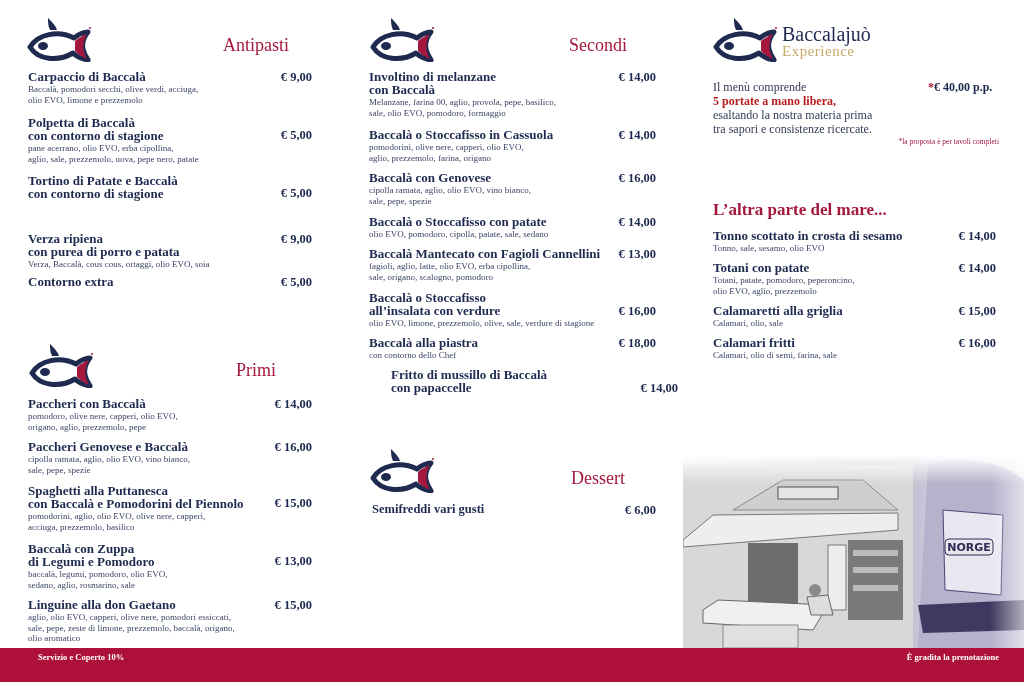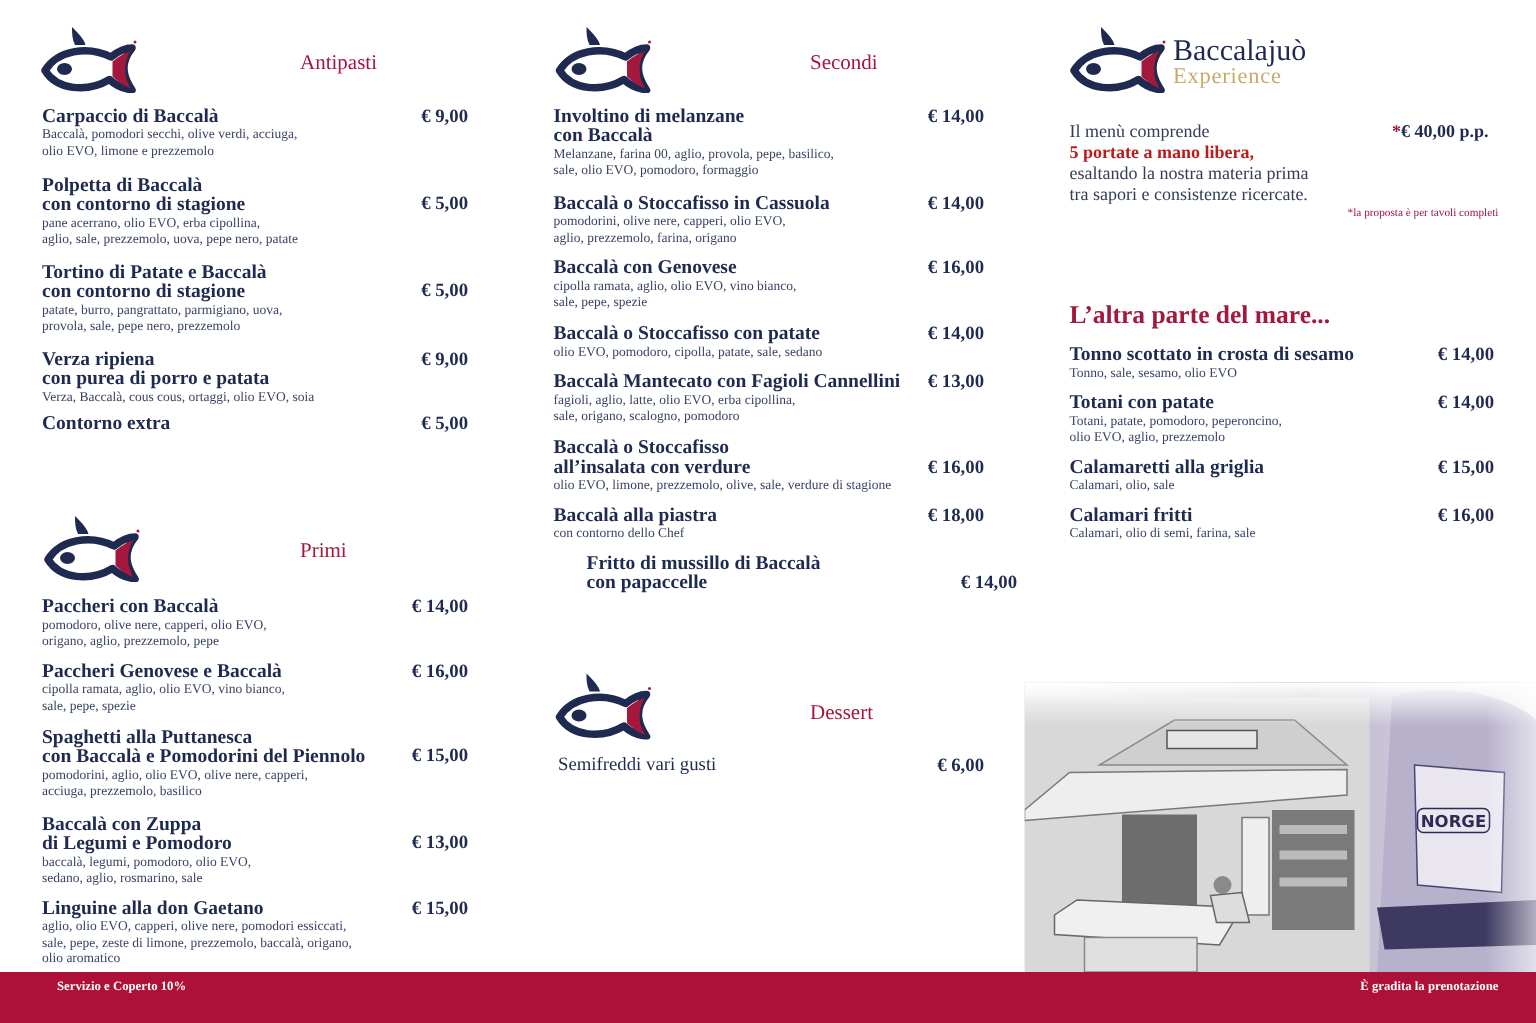--- a/index.html
+++ b/index.html
@@ -1,19 +1,19 @@
 <!DOCTYPE html>
 <html><head>
 <meta charset="utf-8">
 <style>
   html,body{margin:0;padding:0;}
   body{width:1024px;height:682px;position:relative;background:#ffffff;overflow:hidden;
        font-family:"DejaVu Serif","Liberation Serif",serif;color:#1e2a4f;}
   .logo{position:absolute;width:66px;height:46px;}
-  .sec-title{position:absolute;font-family:"Liberation Serif","DejaVu Serif",serif;color:#a3183c;font-size:14px;text-align:left;}
+  .sec-title{position:absolute;font-family:"Liberation Serif","DejaVu Serif",serif;color:#a3183c;font-size:18px;text-align:center;}
   .item{position:absolute;}
   .item .name{font-family:"Liberation Serif","DejaVu Serif",serif;font-weight:bold;font-size:13px;line-height:13px;color:#1e2a4f;white-space:pre-line;}
   .item .desc{font-family:"Liberation Serif","DejaVu Serif",serif;font-size:9px;line-height:10.5px;color:#3b4466;white-space:pre-line;margin-top:1px;}
   .item .price{position:absolute;right:0;font-family:"Liberation Serif","DejaVu Serif",serif;font-weight:bold;font-size:12.5px;color:#1e2a4f;white-space:nowrap;}
   .footer{position:absolute;left:0;top:648px;width:1024px;height:34px;background:#ad1038;}
   .footer span{position:absolute;top:4px;font-family:"Liberation Serif","DejaVu Serif",serif;font-size:8.5px;font-weight:bold;color:#ffffff;padding-left:12px;}
   .brand-name{position:absolute;left:782px;top:25px;font-family:"Liberation Serif","DejaVu Serif",serif;font-size:20px;color:#1e2a4f;line-height:18px;}
   .brand-sub{position:absolute;left:782px;top:44px;font-family:"Liberation Serif","DejaVu Serif",serif;font-size:15px;color:#c9a96a;line-height:15px;letter-spacing:0.5px;}
   .exp-text{position:absolute;left:713px;top:80px;font-family:"Liberation Serif","DejaVu Serif",serif;font-size:12px;line-height:14px;color:#333b55;}
   .exp-text .bold{font-weight:bold;color:#b91c1c;}
@@ -52,22 +52,20 @@
 <div class="item" style="left:28px;top:116px;width:284px">
   <div class="name">Polpetta di Baccalà
 con contorno di stagione</div>
   <div class="desc">pane acerrano, olio EVO, erba cipollina,
 aglio, sale, prezzemolo, uova, pepe nero, patate</div>
   <div class="price" style="top:12px">€ 5,00</div>
 </div>
 <div class="item" style="left:28px;top:174px;width:284px">
   <div class="name">Tortino di Patate e Baccalà
 con contorno di stagione</div>
-  <div class="desc">patate, burro, pangrattato, parmigiano, uova,
-provola, sale, pepe nero, prezzemolo</div>
   <div class="price" style="top:12px">€ 5,00</div>
 </div>
 <div class="item" style="left:28px;top:232px;width:284px">
   <div class="name">Verza ripiena
 con purea di porro e patata</div>
   <div class="desc">Verza, Baccalà, cous cous, ortaggi, olio EVO, soia</div>
   <div class="price" style="top:0">€ 9,00</div>
 </div>
 <div class="item" style="left:28px;top:275px;width:284px">
   <div class="name">Contorno extra</div>
@@ -163,21 +161,21 @@
   <div class="name">Fritto di mussillo di Baccalà
 con papaccelle</div>
   <div class="price" style="top:13px">€ 14,00</div>
 </div>
 
 <svg class="logo" style="left:369px;top:447px">
     <use href="#fishlogo"></use>
   </svg>
 <div class="sec-title" style="left:540px;top:468px;width:116px">Dessert</div>
 <div class="item" style="left:372px;top:503px;width:284px">
-  <div class="name" style="font-weight:normal;font-size:12.5px">Semifreddi vari gusti</div>
+  <div class="name" style="font-weight:bold;font-size:12.5px">Semifreddi vari gusti</div>
   <div class="price" style="top:0">€ 6,00</div>
 </div>
 
 <svg class="logo" style="left:712px;top:16px">
     <use href="#fishlogo"></use>
   </svg>
 <div class="brand-name">Baccalajuò</div>
 <div class="brand-sub">Experience</div>
 
 <div class="exp-text">

